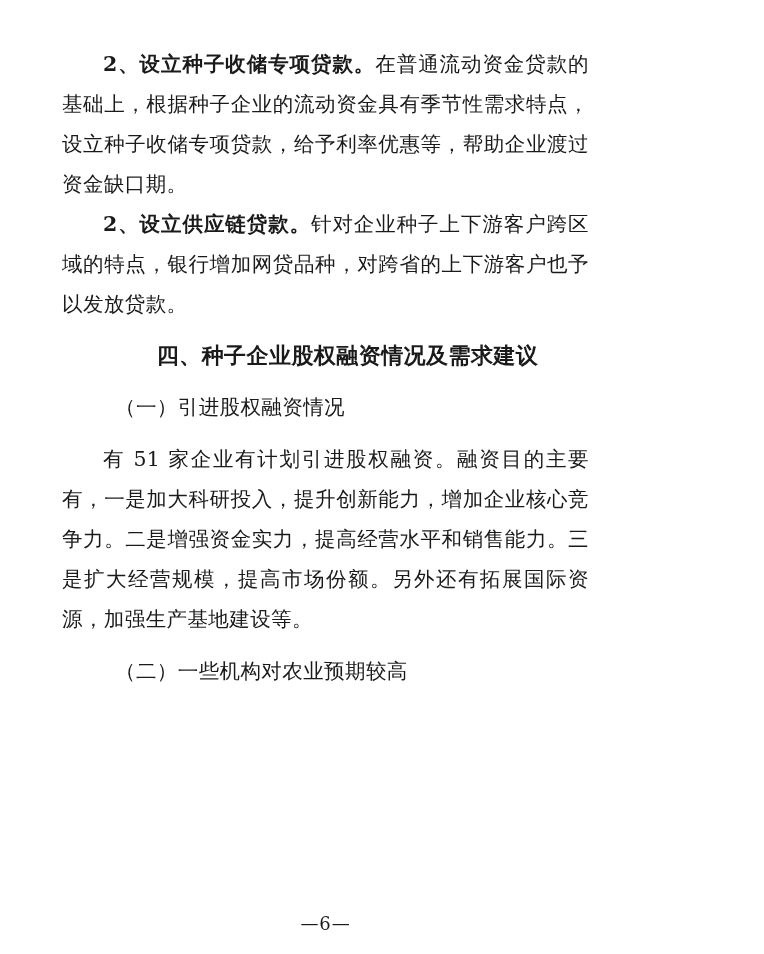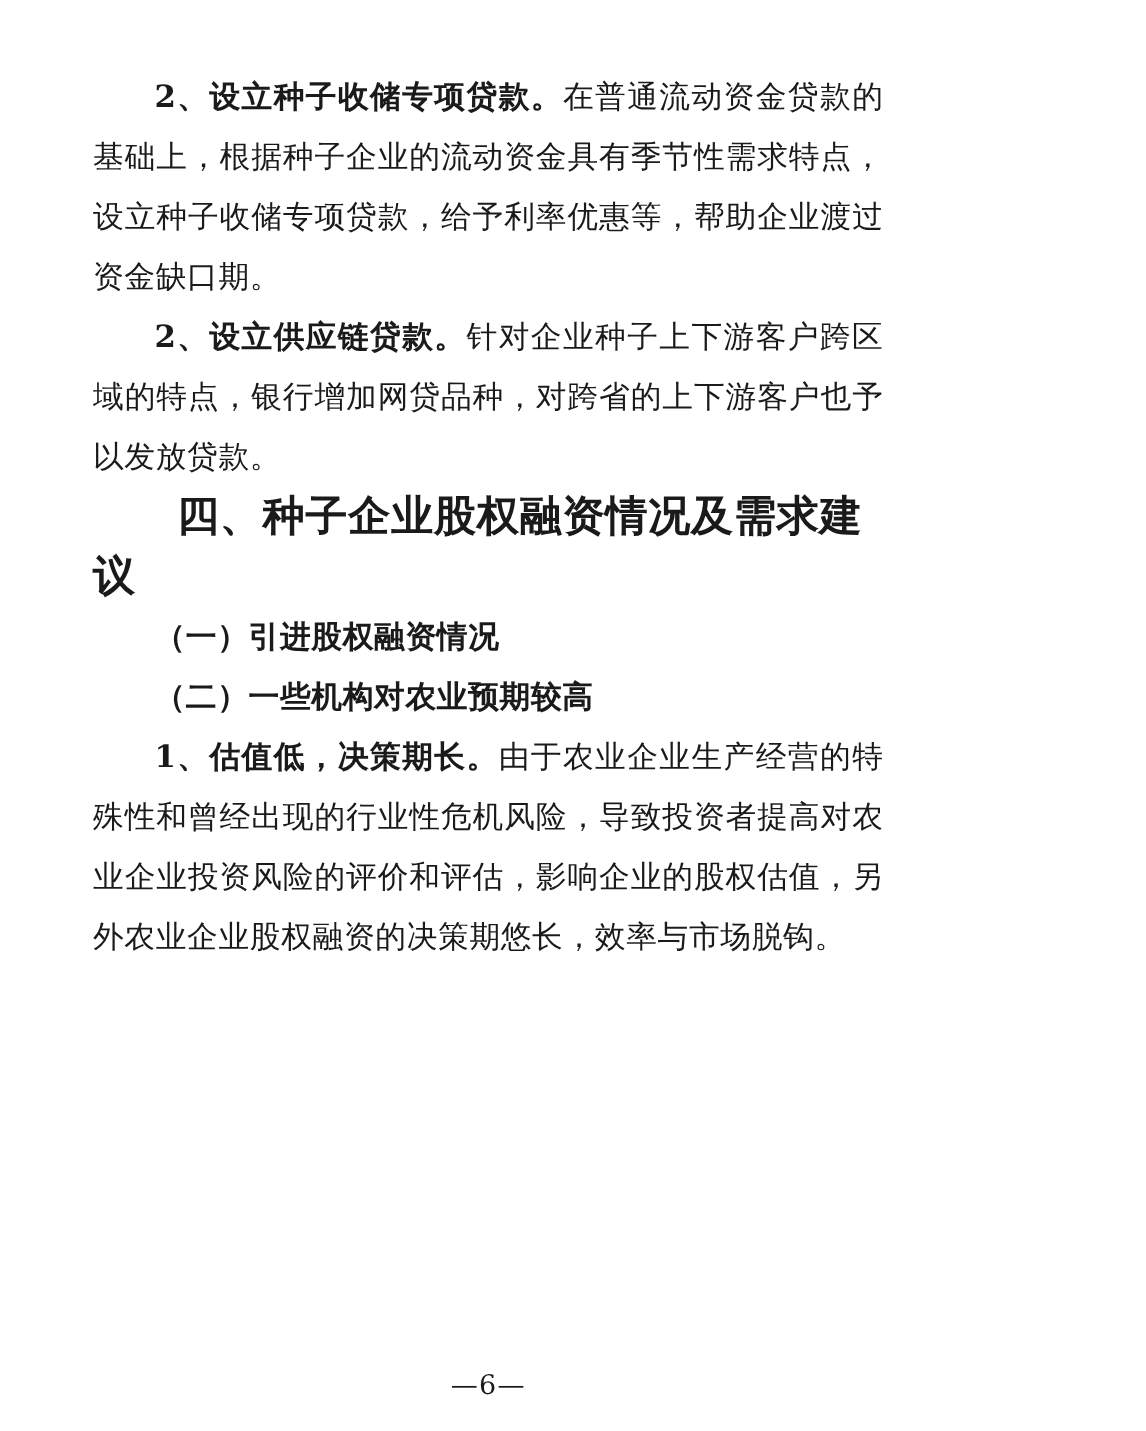--- a/index.html
+++ b/index.html
@@ -29,33 +29,34 @@
     text-justify: inter-ideograph;
     text-indent: 2em;
     margin: 0 0 0 0;
     letter-spacing: 0.02em;
     word-break: break-all;
   }
   .b {
     font-weight: bold;
   }
   .heading {
-    font-size: 28px;
+    font-size: 22px;
     line-height: 40px;
     text-indent: 2em;
     font-weight: bold;
-    margin: 0;
+    margin: 11px;
     letter-spacing: 0.02em;
+    text-align: center;
   }
   .subheading {
     font-size: 20.5px;
     line-height: 40px;
     text-indent: 2em;
-    font-weight: bold;
-    margin: 0;
+    font-weight: normal;
+    margin: 12px;
     letter-spacing: 0.02em;
   }
   .footer {
     position: absolute;
     left: 0;
     right: 0;
     bottom: 20px;
     text-align: center;
     font-size: 18px;
     font-family: "DejaVu Serif", "Liberation Serif", serif;
@@ -74,22 +75,22 @@
 
   <p class="para">
     <span class="b">2、设立供应链贷款。</span><span>针对企业种子上下游客户跨区域的特点，银行增加网贷品种，对跨省的上下游客户也予以发放贷款。</span>
   </p>
 
   <h2 class="heading">四、种子企业股权融资情况及需求建议</h2>
 
   <h3 class="subheading">（一）引进股权融资情况</h3>
 
 
+  <p class="para">
+    <span>有 51 家企业有计划引进股权融资。融资目的主要有，一是加大科研投入，提升创新能力，增加企业核心竞争力。二是增强资金实力，提高经营水平和销售能力。三是扩大经营规模，提高市场份额。另外还有拓展国际资源，加强生产基地建设等。</span>
+  </p>
 
   <h3 class="subheading">（二）一些机构对农业预期较高</h3>
 
-  <p class="para">
-    <span class="b">1、估值低，决策期长。</span><span>由于农业企业生产经营的特殊性和曾经出现的行业性危机风险，导致投资者提高对农业企业投资风险的评价和评估，影响企业的股权估值，另外农业企业股权融资的决策期悠长，效率与市场脱钩。</span>
-  </p>
 
 
   <div class="footer">—6—</div>
 </div>
 
 </body></html>

